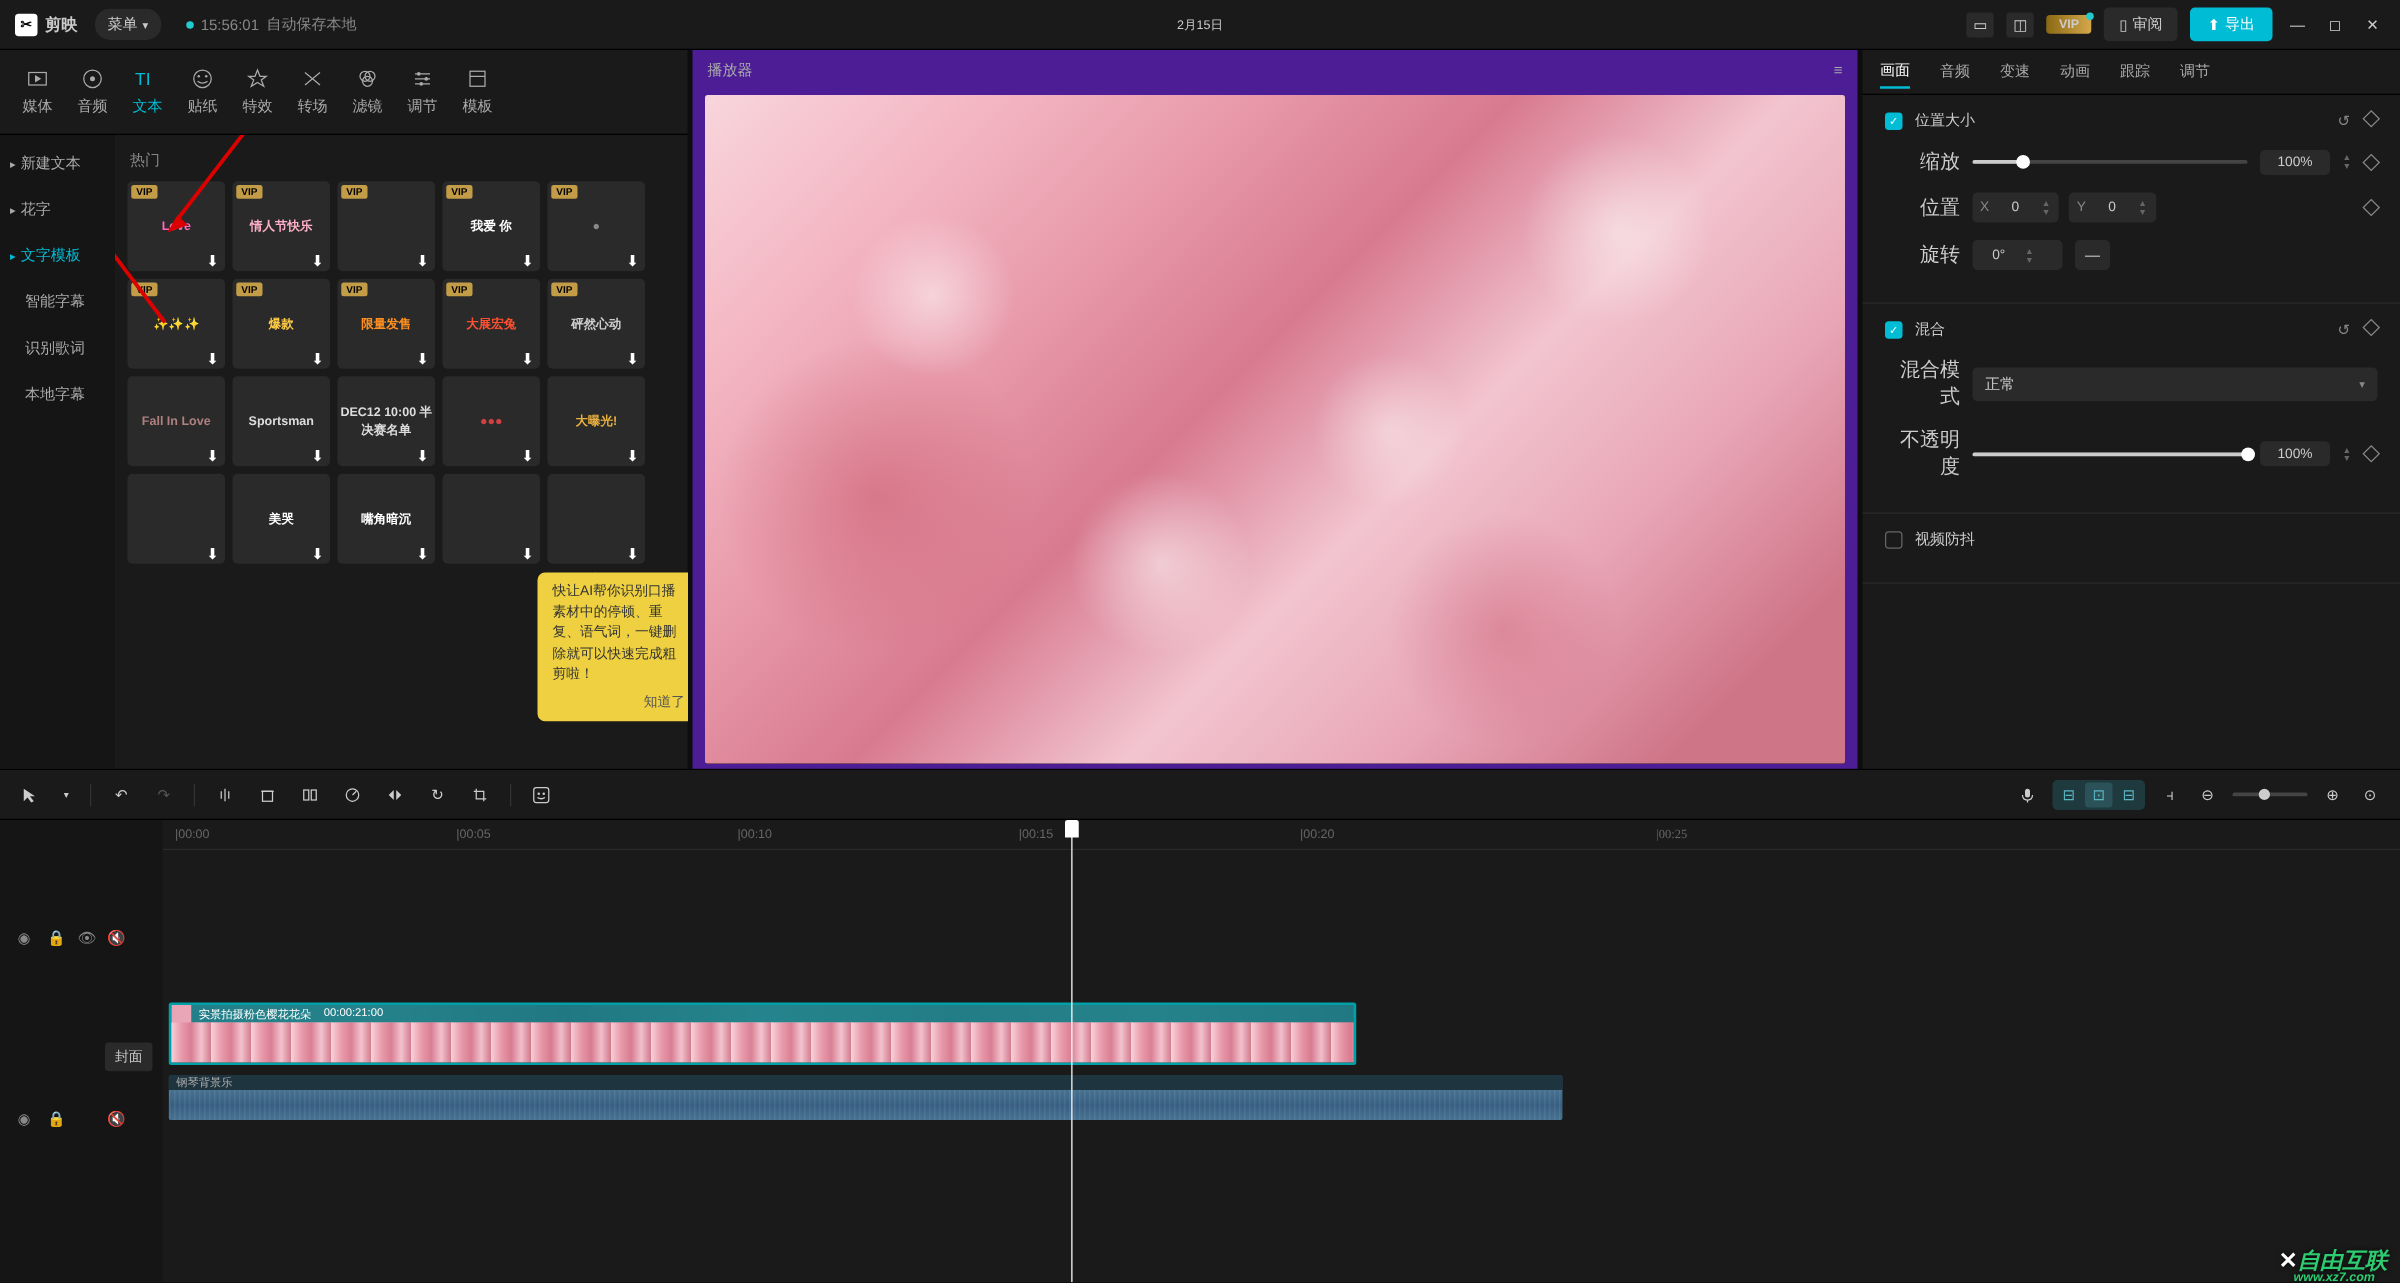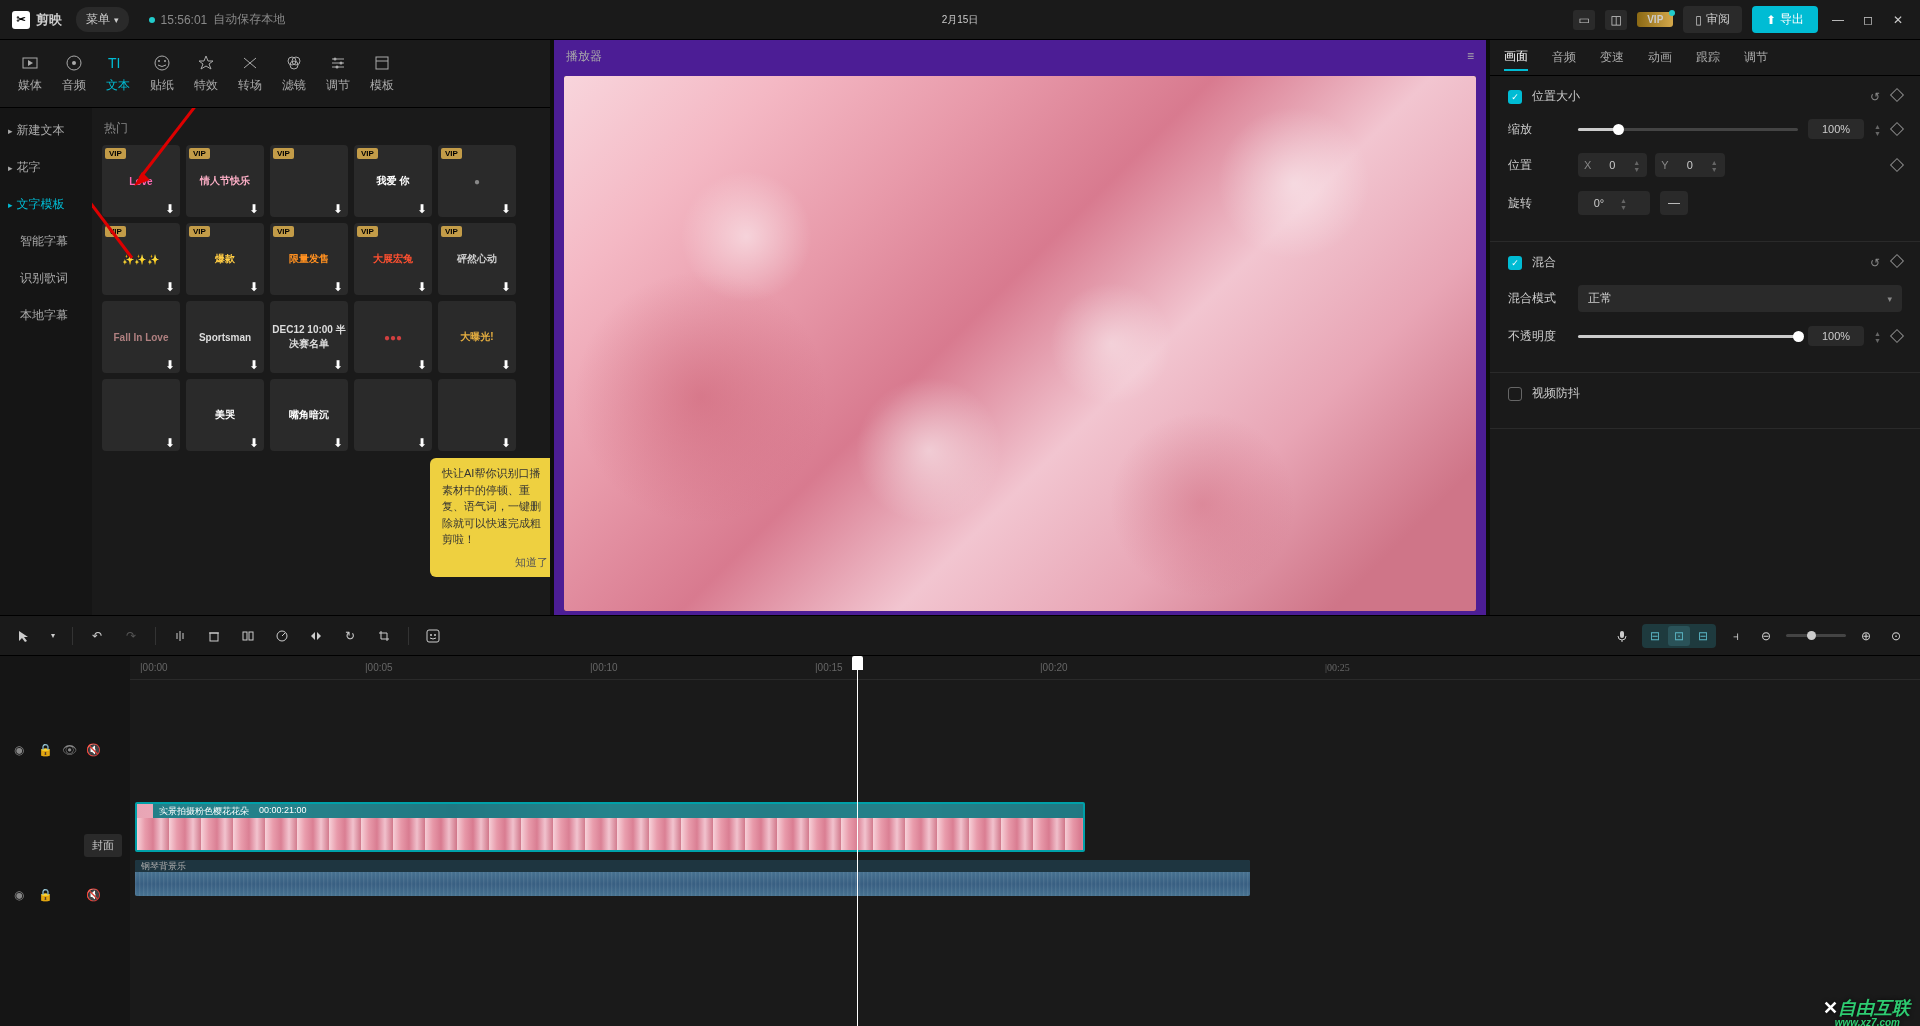--- a/index.html
+++ b/index.html
@@ -56,21 +56,21 @@
 .right-panel{width:430px;background:#1a1a1a;display:flex;flex-direction:column;}
 .prop-tabs{height:36px;display:flex;align-items:center;padding:0 14px;gap:24px;border-bottom:1px solid #000;}
 .prop-tab{cursor:pointer;color:#aaa;padding:4px 0;}
 .prop-tab.active{color:#fff;border-bottom:2px solid #00bcd4;}
 .prop-subtabs{display:flex;padding:10px 12px;gap:8px;}
 .subtab{flex:1;text-align:center;padding:6px;background:#2a2a2a;border-radius:4px;cursor:pointer;color:#888;font-size:11px;}
 .subtab.active{background:#3a3a3a;color:#fff;}
 .prop-section{padding:12px 18px;border-bottom:1px solid #2a2a2a;}
 .prop-row{display:flex;align-items:center;margin-bottom:14px;gap:10px;}
 .check{width:14px;height:14px;background:#00bcd4;border-radius:3px;display:flex;align-items:center;justify-content:center;color:#fff;font-size:9px;}
-.prop-label{color:#ccc;width:60px;font-size:12px;}
+.prop-label{color:#ccc;width:60px;font-size:16px;text-align:right;}
 .slider{flex:1;height:3px;background:#444;border-radius:2px;position:relative;cursor:pointer;}
 .slider-fill{height:100%;background:#ccc;border-radius:2px;position:relative;}
 .slider-thumb{position:absolute;right:-6px;top:-4px;width:11px;height:11px;background:#fff;border-radius:50%;}
 .val-box{width:56px;background:#2a2a2a;padding:4px 6px;border-radius:4px;text-align:center;font-size:11px;display:flex;align-items:center;justify-content:center;}
 .xy-group{display:flex;gap:8px;align-items:center;}
 .xy-input{display:flex;align-items:center;background:#2a2a2a;border-radius:4px;padding:0 6px;height:24px;gap:6px;}
 .xy-label{color:#888;font-size:11px;}
 .xy-val{width:30px;text-align:center;font-size:11px;}
 .spinner{display:flex;flex-direction:column;gap:1px;}
 .spin{width:8px;height:6px;color:#666;font-size:7px;cursor:pointer;}

